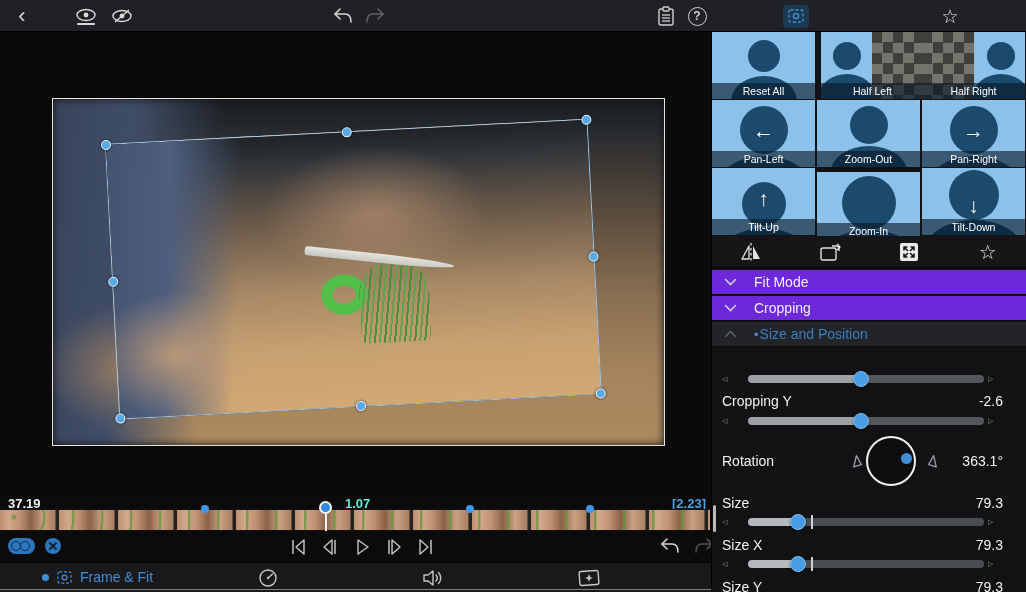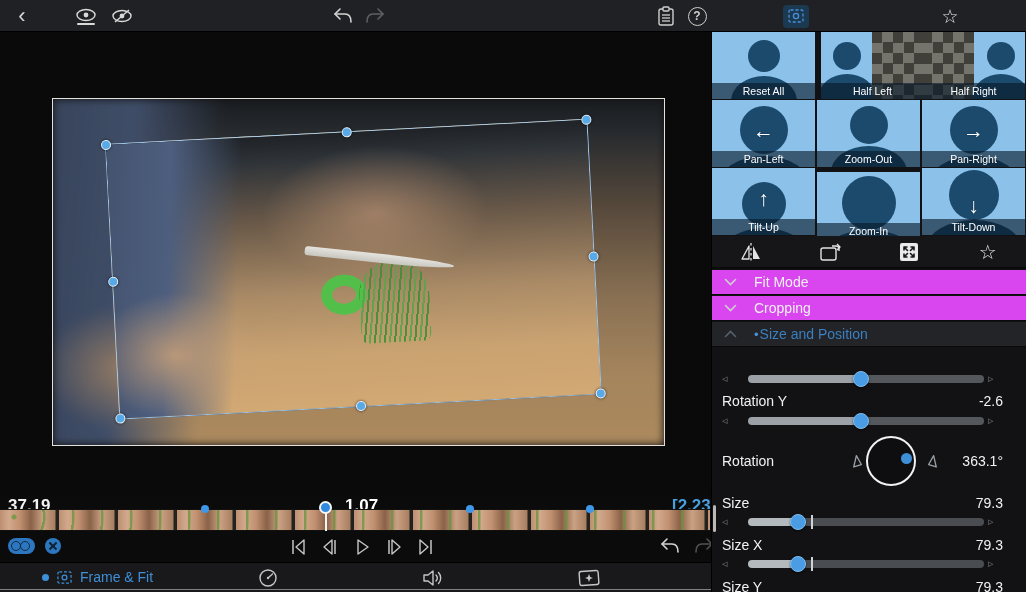--- a/index.html
+++ b/index.html
@@ -43,23 +43,23 @@
       linear-gradient(95deg, #3d4c6b 0%, #4a5b7e 12%, rgba(70,90,120,0) 25%),
       linear-gradient(180deg, #24272c 0%, #33383e 10%, #6f5e4b 32%, #a98a66 58%, #c9a271 80%, #d0a672 100%);
   }
   .blade { position:absolute; left:40%; top:45%; width:150px; height:9px; background:linear-gradient(180deg,#e9e9e5,#c9c9c3); transform:rotate(9deg); border-radius:4px 60% 60% 4px; opacity:.95; }
   .handle-ring { position:absolute; left:43%; top:52%; width:46px; height:40px; border:11px solid #4ec24a; border-radius:50%; opacity:.95; }
   .chives { position:absolute; left:51%; top:48%; width:70px; height:80px;
     background: repeating-linear-gradient(98deg, transparent 0 3px, #3f8f33 3px 5px, transparent 5px 8px, #58a54a 8px 10px); border-radius:40% 40% 10% 10%; opacity:.9; }
   .hnd { position:absolute; width:10px; height:10px; border-radius:50%; background:#58a9e8; border:1.5px solid #e4f2fc; box-shadow:0 0 3px rgba(0,0,0,.7); }
 
   
-  .tl-label { position:absolute; font-size:17px; font-weight:700; }
+  .tl-label { position:absolute; font-size:13px; font-weight:700; }
   .tl-elapsed { left:8px; top:496px; color:#f2f2f2; }
-  .tl-current { left:345px; top:496px; color:#ffffff; }
+  .tl-current { left:345px; top:496px; color:#5eead4; }
   .tl-remaining { left:672px; top:496px; color:#4a9fe0; }
   .filmstrip { position:absolute; left:0; top:509px; width:710px; height:22px; cursor:ew-resize;
     background:
       repeating-radial-gradient(circle at 14px 7px, rgba(100,150,60,.75) 0 2px, rgba(0,0,0,0) 3px 29px),
       repeating-linear-gradient(90deg, #bd8f72 0px, #d2a98c 9px, #c09070 20px, #8a6248 31px, #caa183 43px, #a97f62 55px, #23221f 56px, #23221f 59px);
     border-top:1px solid #111; border-bottom:1px solid #111; }
   .kf-dot { position:absolute; width:8px; height:8px; border-radius:50%; background:#3e97e8; top:505px; }
   .playhead-line { position:absolute; left:325px; top:509px; width:2px; height:22px; background:#f5f5f5; }
   .playhead-knob { position:absolute; left:319px; top:501px; width:13px; height:13px; border-radius:50%; background:#2f8ae0; border:2px solid #f5f5f5; }
 
@@ -86,21 +86,21 @@
   .tile { position:absolute; width:103px; height:67px; background:#8cc2e9; overflow:hidden; }
   .tile .strip { position:absolute; left:0; bottom:0; width:100%; height:16px; background:rgba(8,24,40,.62); display:flex; align-items:center; justify-content:center; }
   .tile .strip span { font-size:10.5px; color:#fff; font-weight:400; }
   .ph { position:absolute; inset:0; }
   .ph .head { position:absolute; border-radius:50%; background:#1b4a6d; left:50%; transform:translateX(-50%); }
   .ph .body { position:absolute; border-radius:50%; background:#1b4a6d; left:50%; transform:translateX(-50%); }
   .checker { position:absolute; top:0; bottom:0; width:52px; background:repeating-conic-gradient(#74736c 0% 25%, #403f3a 0% 50%) 0 0/21px 21px; }
   .tile-arrow { position:absolute; color:#fff; font-size:21px; font-weight:400; left:50%; top:46%; transform:translate(-50%,-50%); text-shadow:0 0 2px rgba(0,0,0,.4); }
   .tools-row { position:absolute; left:0; top:204px; width:315px; height:33px; background:#161618; border-bottom:2px solid #0a0a0b; display:flex; align-items:center; justify-content:space-around; }
   .tool { width:34px; height:28px; display:flex; align-items:center; justify-content:center; color:#e2e2e2; font-size:20px; }
-  .sect { position:absolute; left:0; width:315px; height:25px; background:#d946ef; border-bottom:1px solid #0a0a0b; display:flex; align-items:center; }
+  .sect { position:absolute; left:0; width:315px; height:25px; background:#6d28d9; border-bottom:1px solid #0a0a0b; display:flex; align-items:center; }
   .sect .chev { margin-left:12px; width:14px; display:flex; }
   .sect .lbl { margin-left:16px; font-size:14px; color:#f0f0f0; font-weight:400; }
   .sect.active { background:#232428; }
   .sect.active .lbl { color:#3a7fc0; margin-left:16px; }
   .sect.active .bullet { color:#4a90d9; font-size:13px; margin-left:16px; margin-right:1px; }
   .sect.active .bullet + .lbl { margin-left:0; }
   .ctl-label-row { position:absolute; left:0; width:315px; height:18px; display:flex; align-items:center; justify-content:space-between; padding:0 24px 0 10px; }
   .ctl-label { font-size:14px; color:#f2f2f2; font-weight:400; }
   .ctl-value { font-size:14px; color:#f2f2f2; font-weight:400; }
   .slider-row { position:absolute; left:0; width:315px; height:18px; }
@@ -441,21 +441,21 @@
 
     <div class="slider-row" style="top:338px;">
       <span class="sl-arrow l">◃</span>
       <div class="sl-track" style="background:linear-gradient(90deg,#9ba1a6 0 48%,#54585c 48%);">
         <div class="sl-thumb" style="left:105px;"></div>
       </div>
       <span class="sl-arrow r">▹</span>
     </div>
 
     <div class="ctl-label-row" style="top:360px;">
-      <span class="ctl-label">Rotation Y</span>
+      <span class="ctl-label">Cropping Y</span>
       <span class="ctl-value">-2.6</span>
     </div>
     <div class="slider-row" style="top:380px;">
       <span class="sl-arrow l">◃</span>
       <div class="sl-track" style="background:linear-gradient(90deg,#9ba1a6 0 48%,#54585c 48%);">
         <div class="sl-thumb" style="left:105px;"></div>
       </div>
       <span class="sl-arrow r">▹</span>
     </div>
 

